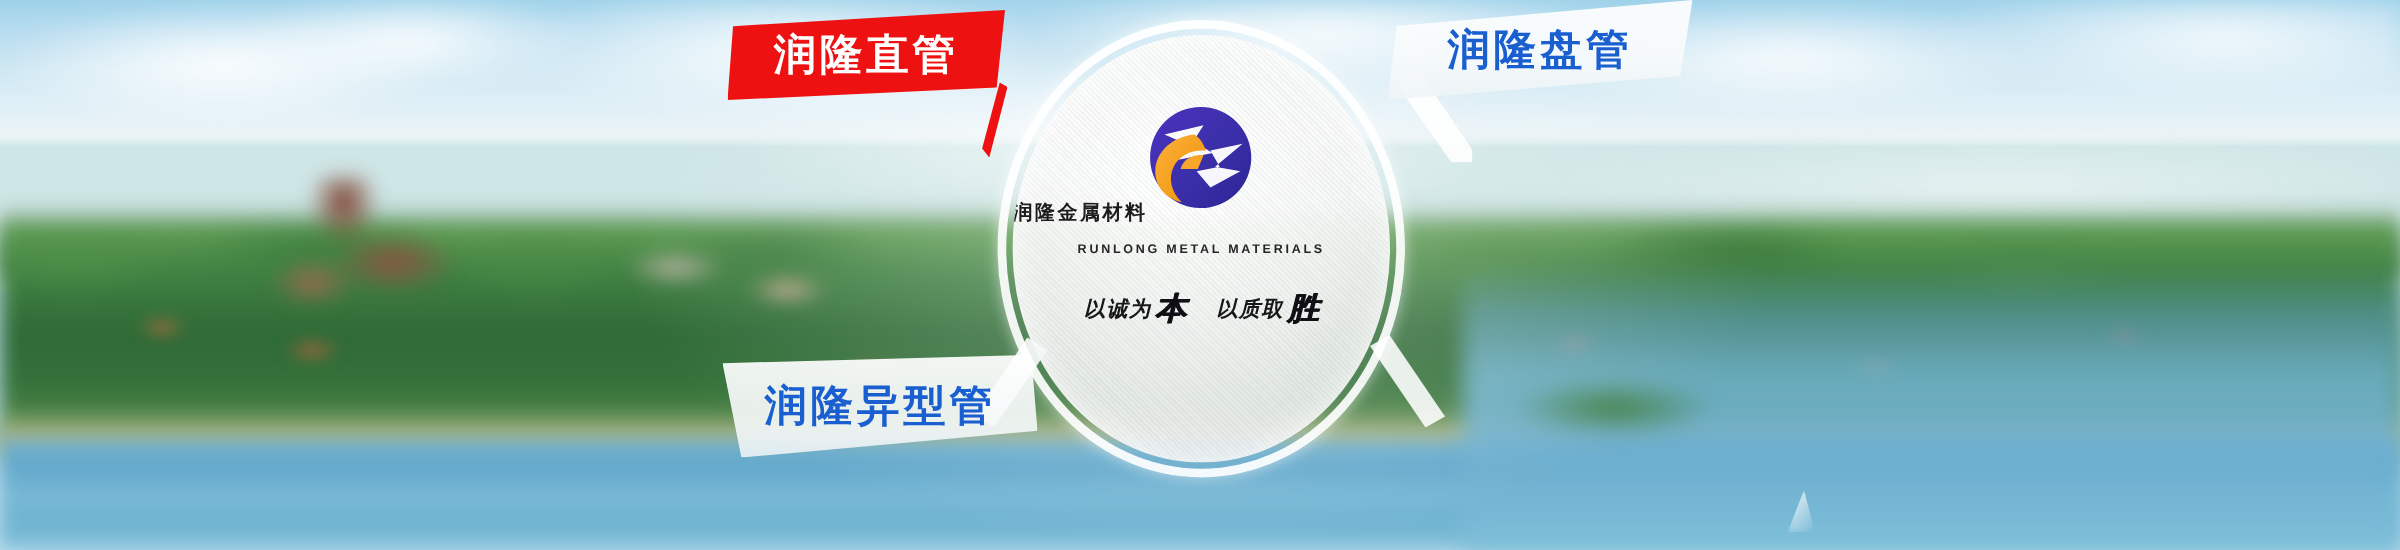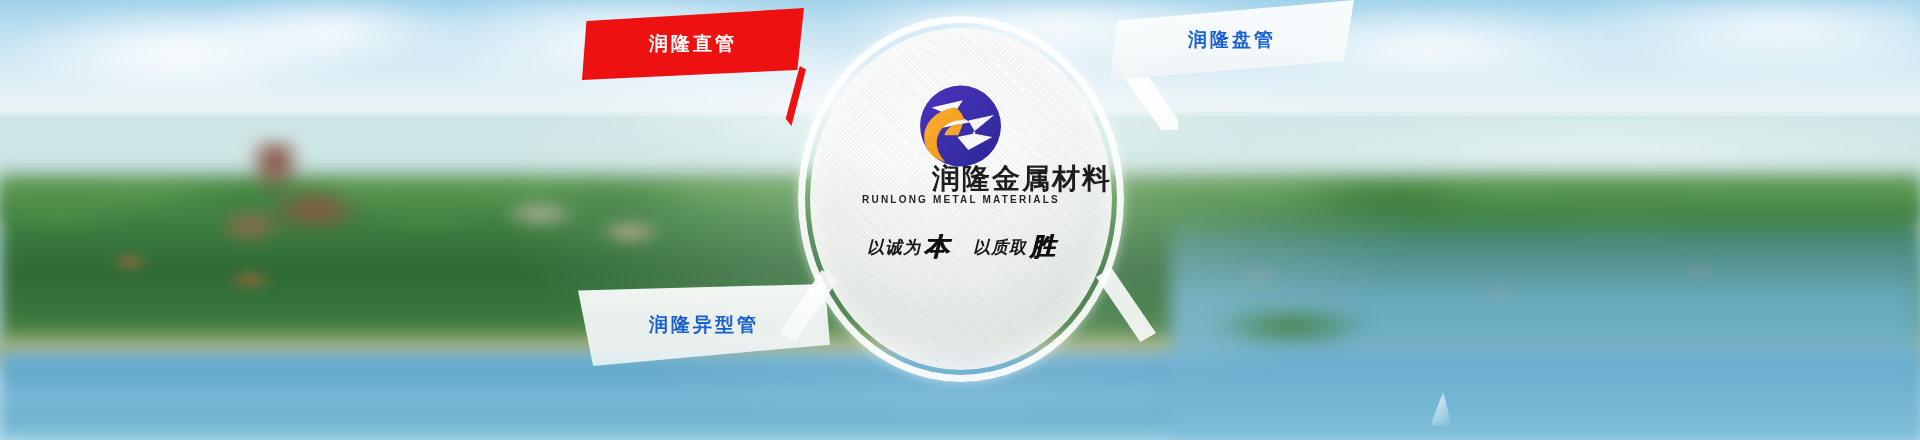--- a/index.html
+++ b/index.html
@@ -126,22 +126,22 @@
       radial-gradient(circle at 44% 34%, rgba(255,255,255,.97) 0%, rgba(247,247,247,.93) 52%, rgba(236,238,238,.88) 80%, rgba(224,230,230,.8) 100%);
     box-shadow:inset 0 0 26px rgba(255,255,255,.85);
     overflow:hidden;
   }
 
   .logo-mark{
     position:absolute;left:50%;top:52px;transform:translateX(-50%);
     width:92px;height:92px;
   }
   .brand-cn{
-    position:absolute;left:0;right:0;top:132px;text-align:right;
-    font-size:28px;font-weight:700;color:#1d1d1d;letter-spacing:2px;
+    position:absolute;left:0;right:0;top:132px;text-align:left;
+    font-size:16px;font-weight:700;color:#1d1d1d;letter-spacing:2px;
     font-family:"DejaVu Sans","Liberation Sans",sans-serif;
   }
   .brand-en{
     position:absolute;left:0;right:0;top:166px;text-align:center;
     font-size:10px;font-weight:700;color:#262626;letter-spacing:2.2px;
     font-family:Liberation Sans, sans-serif;
   }
   .slogan{
     position:absolute;left:0;right:0;top:200px;
     display:flex;justify-content:center;align-items:baseline;gap:24px;
@@ -166,21 +166,21 @@
     background:rgba(255,255,255,.88);
     box-shadow:0 0 4px rgba(120,140,150,.3);
   }
 
   
   .callout{
     position:absolute;display:flex;align-items:center;justify-content:center;
     box-sizing:border-box;
   }
   .callout .callout-text{
-    font-size:19px;font-weight:700;letter-spacing:3px;white-space:nowrap;
+    font-size:34px;font-weight:700;letter-spacing:3px;white-space:nowrap;
     font-family:"DejaVu Sans","Liberation Sans",sans-serif;
   }
   .callout.red-tag{background:#ee1111;}
   .callout.red-tag .callout-text{color:#ffffff;}
   .callout.pale-tag{
     background:linear-gradient(180deg, rgba(255,255,255,.93) 0%, rgba(247,250,251,.9) 60%, rgba(238,244,246,.88) 100%);
     box-shadow:0 1px 6px rgba(100,125,140,.28);
   }
   .callout.pale-tag .callout-text{color:#1a5fd0;}
 </style>

